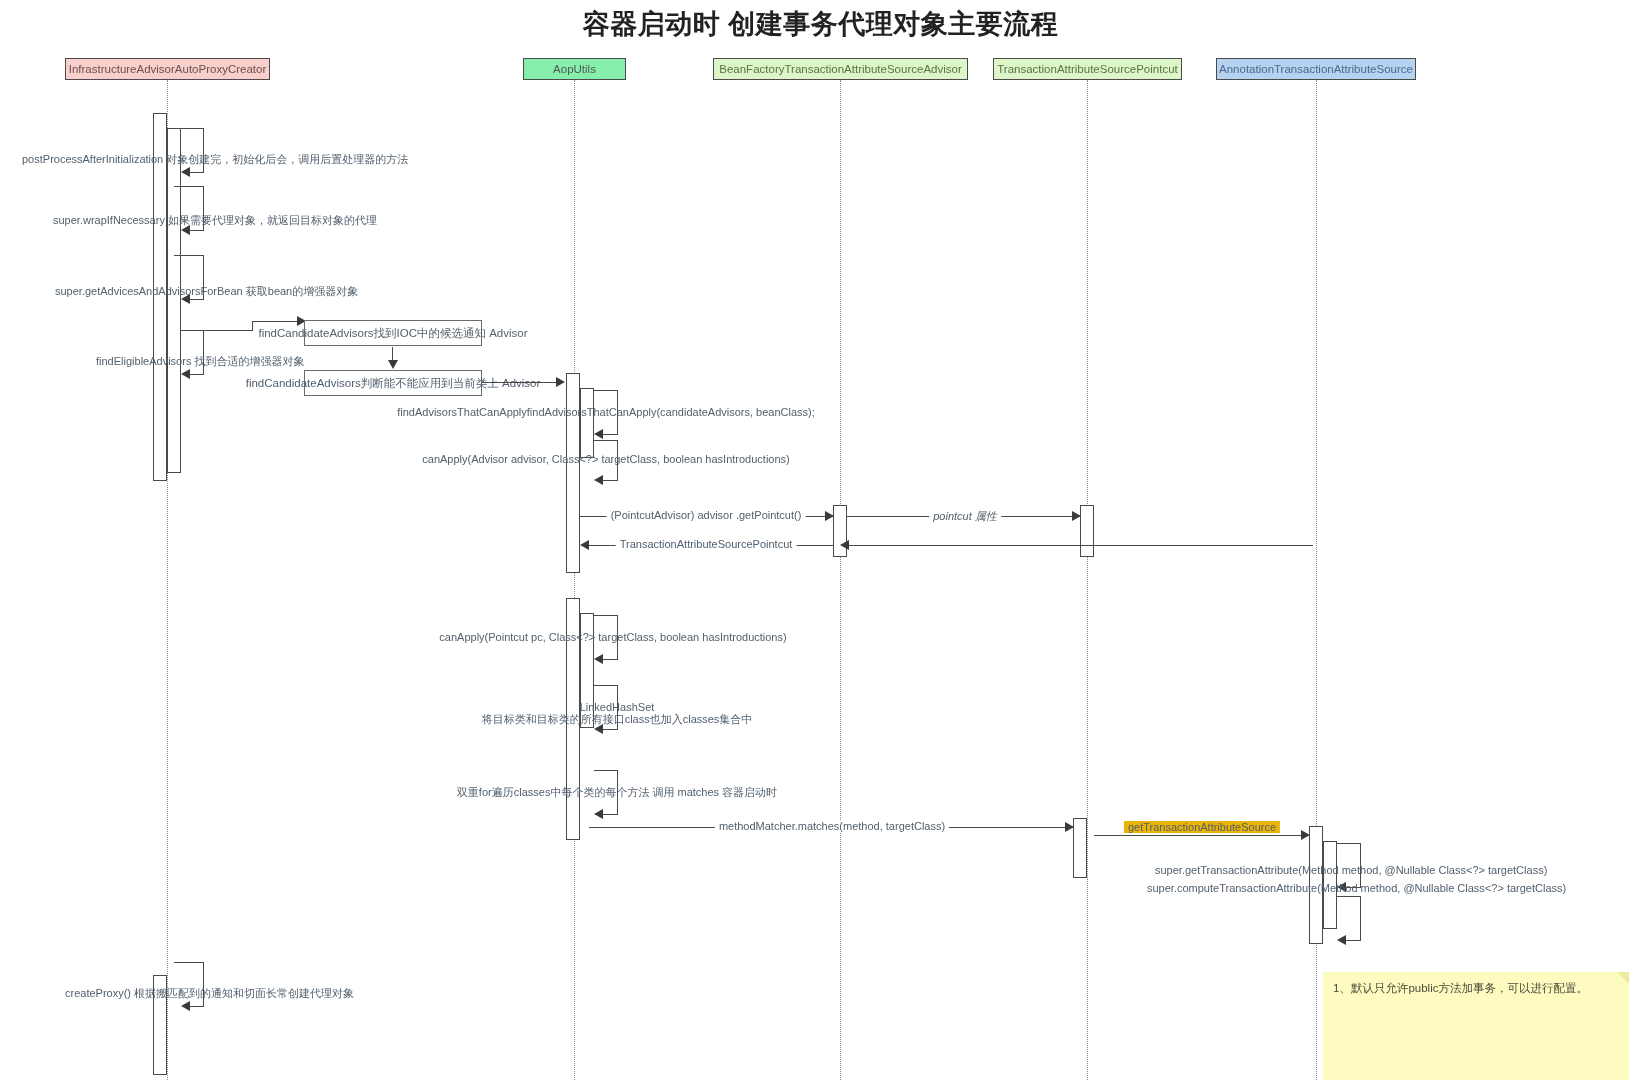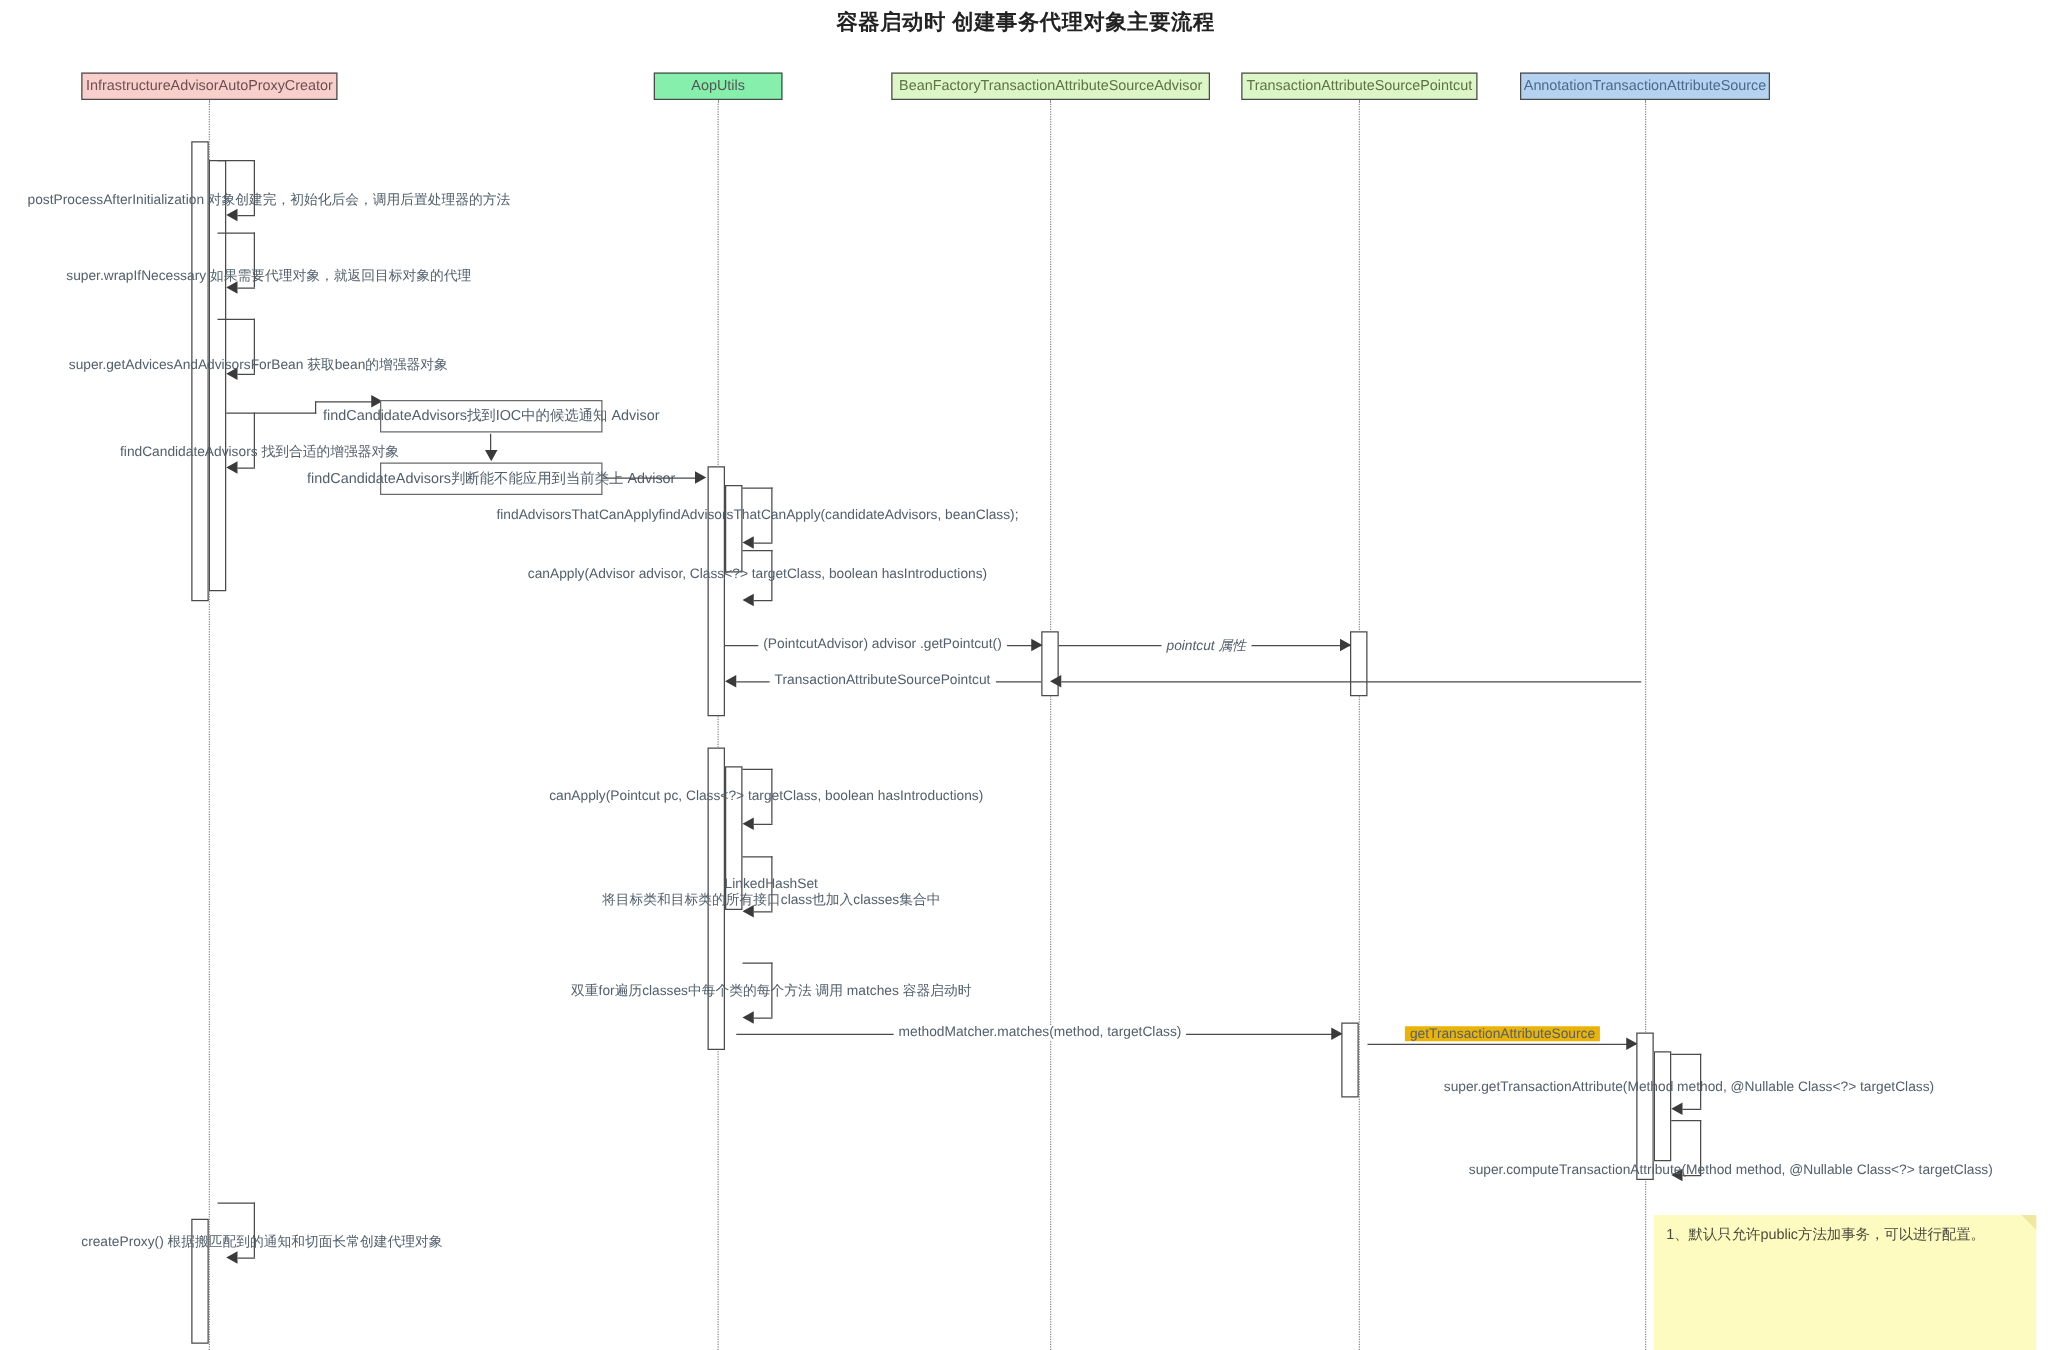--- a/index.html
+++ b/index.html
@@ -5,21 +5,21 @@
   html,body{margin:0;padding:0;}
   body{
     width:1641px;height:1080px;background:#ffffff;overflow:hidden;
     font-family:"Liberation Sans","DejaVu Sans",sans-serif;
     color:#3a3a3a;position:relative;
   }
   #canvas{position:absolute;left:0;top:0;width:1641px;height:1080px;}
   .t{position:absolute;white-space:pre;}
   .title{
     left:0;top:6px;width:1641px;text-align:center;
-    font-size:17px;font-weight:bold;color:#222;letter-spacing:.5px;
+    font-size:27px;font-weight:bold;color:#222;letter-spacing:.5px;
   }
   
   .plabel{
     position:absolute;box-sizing:border-box;border:1.5px solid #4a4a4a;
     font-size:11.5px;color:#555;display:flex;align-items:center;
     justify-content:center;height:22px;background:#86efac;
   }
   .plabel.pink{background:#f8cfcb;color:#6c5150;}
   .plabel.green{background:#ddf6c8;color:#5e7243;}
   .plabel.blue{background:#b5d3f0;color:#4a6a8c;}
@@ -119,21 +119,21 @@
   <div class="arrL" style="left:181px;top:294px;"></div>
   <div class="t msg" style="left:55px;top:284px;">super.getAdvicesAndAdvisorsForBean 获取bean的增强器对象</div>
 
   <div class="hline" style="left:181px;top:330px;width:72px;"></div>
   <div class="vline" style="left:252px;top:321px;height:10px;"></div>
   <div class="hline" style="left:252px;top:321px;width:50px;"></div>
   <div class="arrR" style="left:297px;top:316px;"></div>
   <div class="vline" style="left:203px;top:330px;height:44px;"></div>
   <div class="hline" style="left:190px;top:374px;width:14px;"></div>
   <div class="arrL" style="left:181px;top:369px;"></div>
-  <div class="t msg" style="left:96px;top:354px;">findCandidateAdvisors 找到合适的增强器对象</div>
+  <div class="t msg" style="left:96px;top:354px;">findEligibleAdvisors 找到合适的增强器对象</div>
 
   <div class="nbox" style="left:304px;top:320px;width:178px;height:26px;">
     <span>findCandidateAdvisors</span>
     <span>找到IOC中的候选通知 Advisor</span>
   </div>
 
   <div class="vline" style="left:392px;top:347px;height:15px;"></div>
   <div class="arrD" style="left:388px;top:360px;"></div>
 
   <div class="nbox" style="left:304px;top:370px;width:178px;height:26px;">
@@ -201,21 +201,21 @@
   <div class="hline" style="left:1337px;top:843px;width:24px;"></div>
   <div class="vline" style="left:1360px;top:843px;height:44px;"></div>
   <div class="hline" style="left:1346px;top:887px;width:15px;"></div>
   <div class="arrL" style="left:1337px;top:882px;"></div>
   <div class="t msg" style="left:1155px;top:864px;">super.getTransactionAttribute(Method method, @Nullable Class&lt;?&gt; targetClass)</div>
 
   <div class="hline" style="left:1337px;top:896px;width:24px;"></div>
   <div class="vline" style="left:1360px;top:896px;height:44px;"></div>
   <div class="hline" style="left:1346px;top:940px;width:15px;"></div>
   <div class="arrL" style="left:1337px;top:935px;"></div>
-  <div class="t msg" style="left:1147px;top:930px;margin-left:28px;">super.computeTransactionAttribute(Method method, @Nullable Class&lt;?&gt; targetClass)</div>
+  <div class="t msg" style="left:1147px;top:882px;">super.computeTransactionAttribute(Method method, @Nullable Class&lt;?&gt; targetClass)</div>
 
   <div class="hline" style="left:174px;top:962px;width:30px;"></div>
   <div class="vline" style="left:203px;top:962px;height:44px;"></div>
   <div class="hline" style="left:190px;top:1006px;width:14px;"></div>
   <div class="arrL" style="left:181px;top:1001px;"></div>
   <div class="t msg" style="left:65px;top:986px;">createProxy() 根据搬匹配到的通知和切面长常创建代理对象</div>
 
   <div class="sticky" style="left:1323px;top:972px;width:306px;height:108px;">
     <div class="fold"></div>
     <p>

